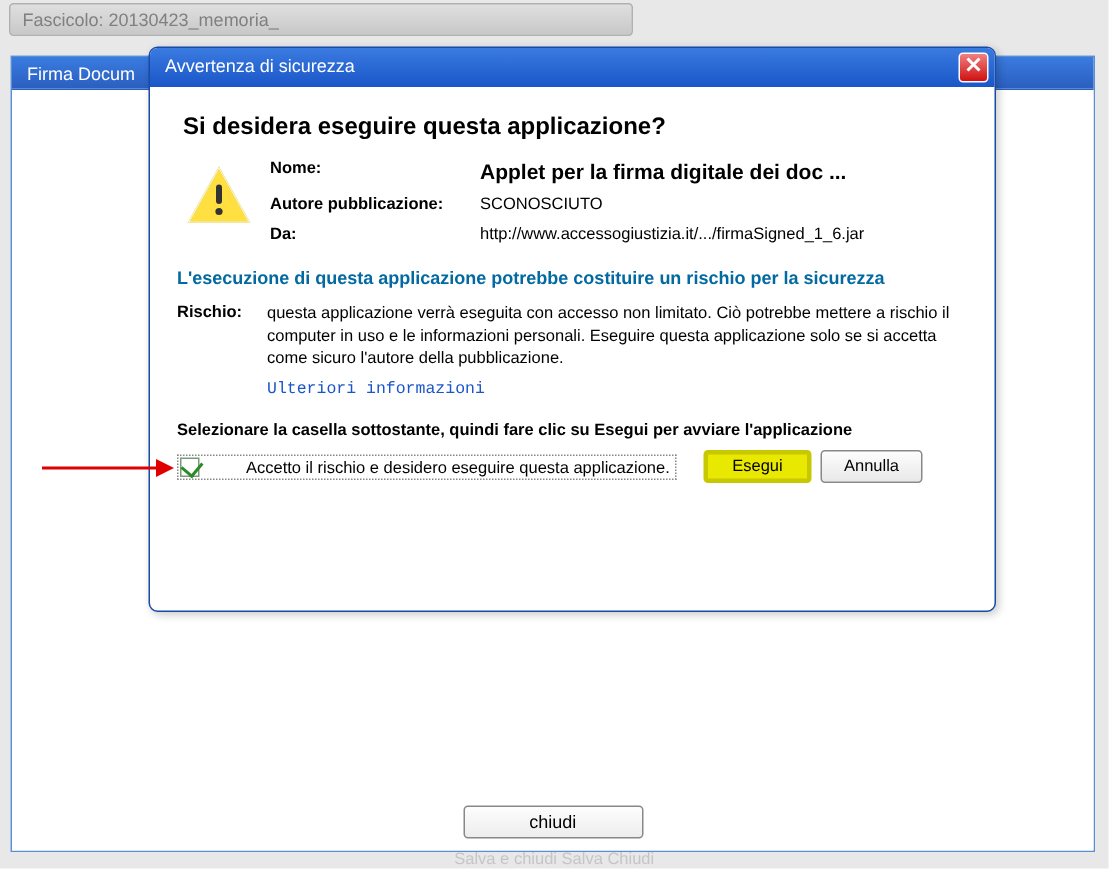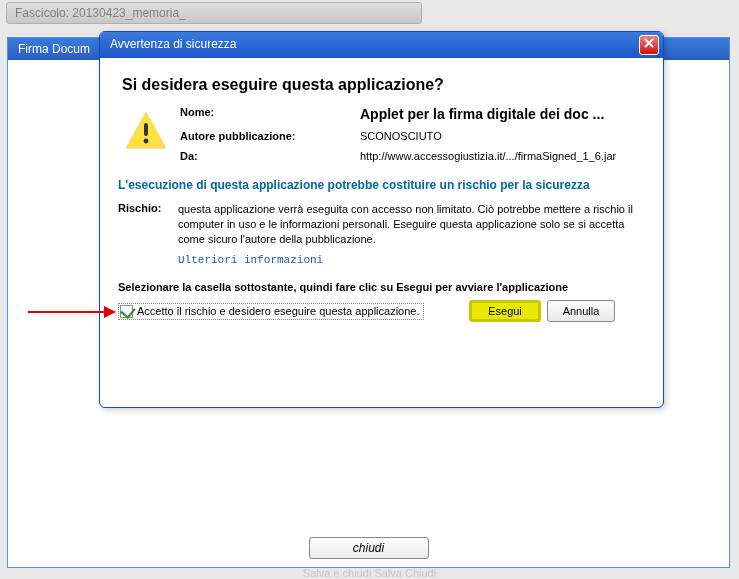--- a/index.html
+++ b/index.html
@@ -48,21 +48,20 @@
   .close-btn {
     position: absolute;
     left: 50%; transform: translateX(-50%);
     bottom: 8px;
     width: 120px; height: 22px;
     background: linear-gradient(#fdfdfd,#ededed);
     border: 1px solid #888;
     border-radius: 3px;
     font-size: 12px;
     cursor: pointer;
-    font-style: italic;
   }
   .bottom-faded {
     position: absolute;
     bottom: 0px; left: 0;
     width: 739px;
     text-align: center;
     color: #c5c5c5;
     font-size: 11px;
   }
   .modal {
@@ -112,21 +111,21 @@
   .warn-row { display: flex; }
   .warn-icon {
     width: 56px; flex: none;
     padding-top: 4px;
     padding-left: 6px;
   }
   .grid {
     padding-left: 6px;
     flex: 1;
   }
-  .grow { display: flex; margin-bottom: 8px; font-size: 11px; gap: 40px; }
+  .grow { display: flex; margin-bottom: 8px; font-size: 11px; }
   .glabel { width: 140px; font-weight: bold; }
   .gval { flex: 1; }
   .gval.big { font-size: 14px; font-weight: bold; }
   .red-warning {
     color: #0369a1;
     font-weight: bold;
     font-size: 12px;
     margin: 8px 0 10px 0;
   }
   .risk-row { display: flex; font-size: 11px; }
@@ -144,21 +143,23 @@
     margin: 14px 0 10px 0;
   }
   .accept-row {
     display: flex;
     align-items: center;
   }
   .accept-box {
     border: 1px dotted #888;
     padding: 1px 3px 1px 1px;
     display: inline-flex;
-    position: relative;
+    align-items: center;
+    position: relative;
+    gap: 27px;
   }
   .arrow-hint {
     position: absolute;
     left: -93px; top: 50%;
     transform: translateY(-50%);
     width: 92px; height: 16px;
     pointer-events: none;
   }
   .checkbox {
     width: 13px; height: 13px;

